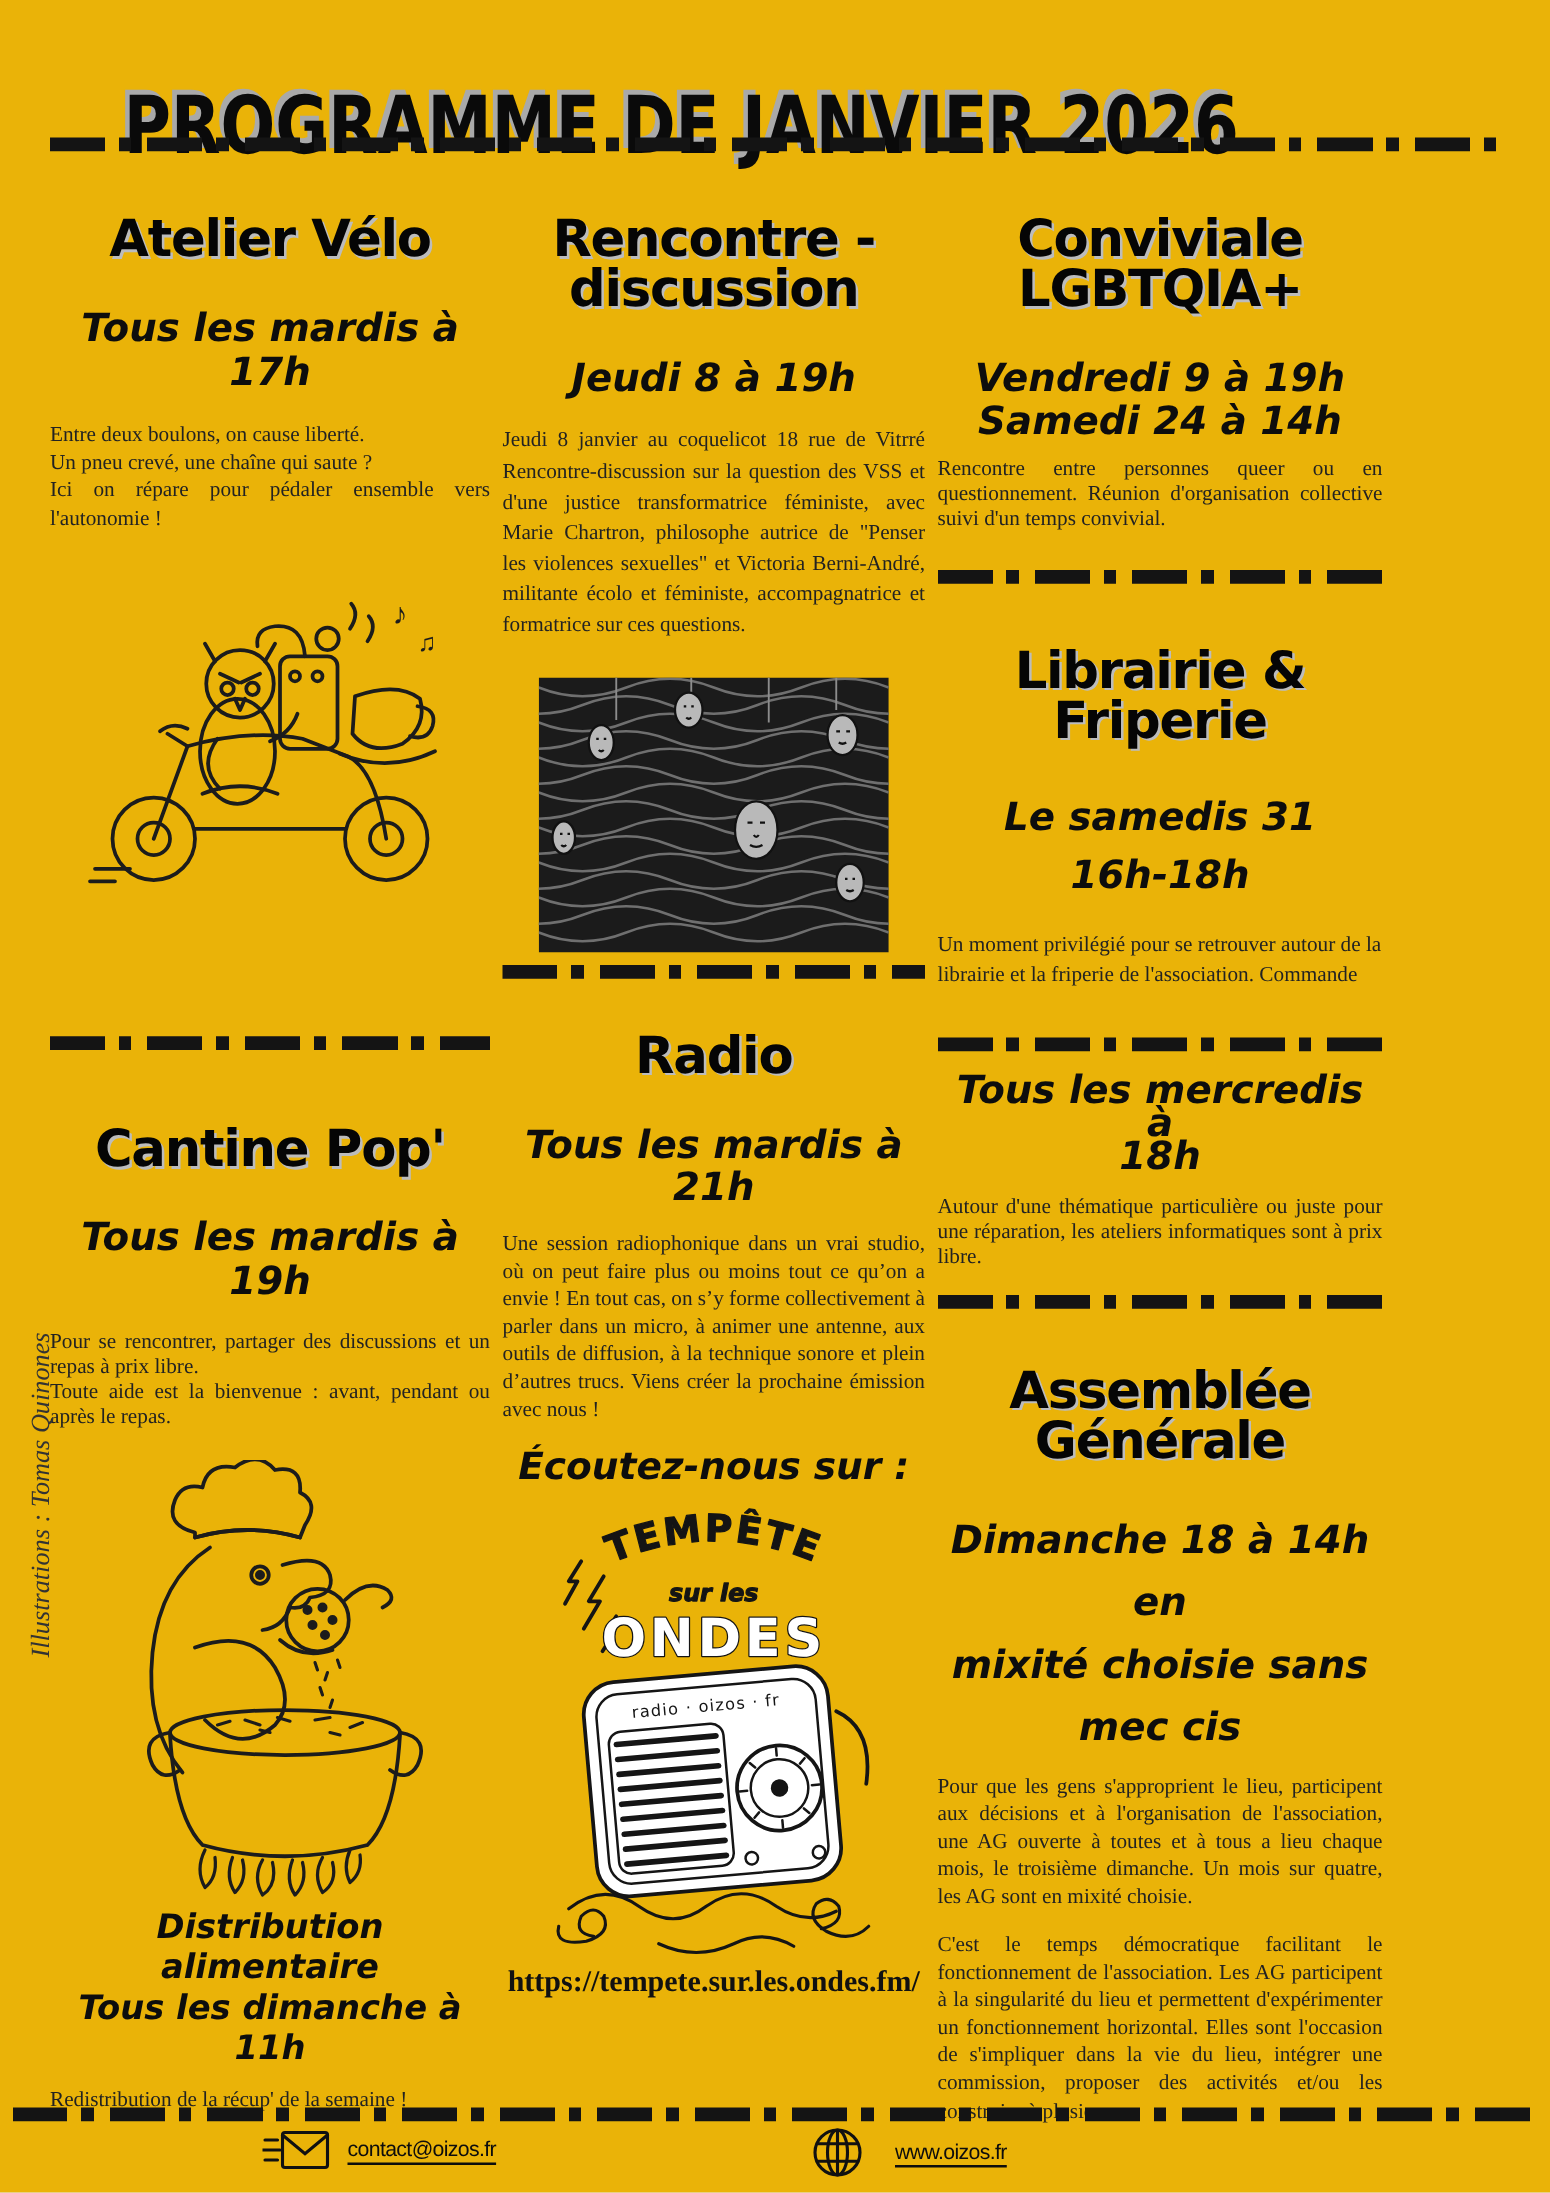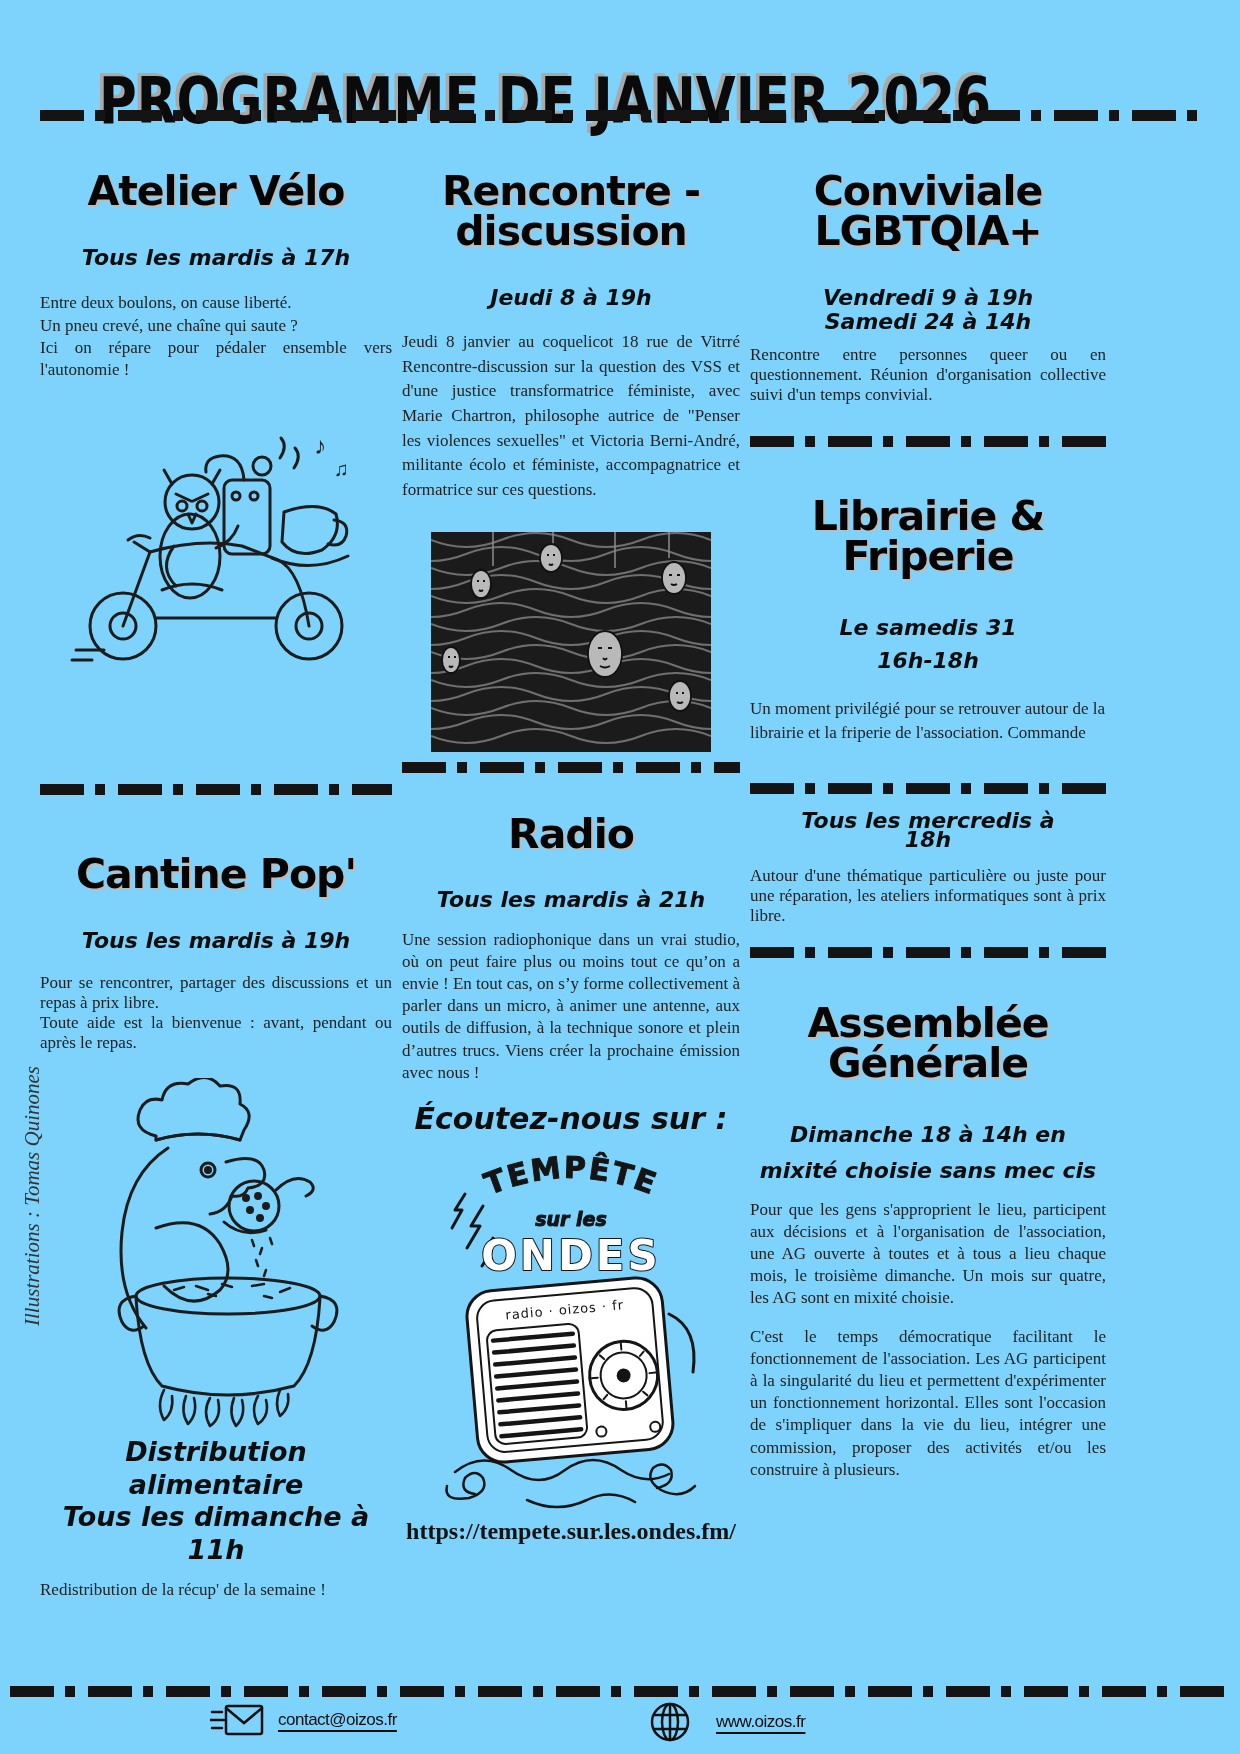--- a/index.html
+++ b/index.html
@@ -1,26 +1,26 @@
 <!DOCTYPE html>
 <html lang="fr"><head>
 <meta charset="utf-8">
 <style>
   html,body{margin:0;padding:0;background:#e8e8e8;}
-  .page{position:relative;width:1240px;height:1754px;background:#7dd3fc;color:#1a1a1a;overflow:hidden;margin:0 auto;font-family:"Liberation Serif",serif;}
+  .page{position:relative;width:1240px;height:1754px;background:#eab308;color:#1a1a1a;overflow:hidden;margin:0 auto;font-family:"Liberation Serif",serif;}
   .poster-title{position:absolute;top:26px;left:40px;width:1010px;text-align:center;font-family:"DejaVu Sans",sans-serif;font-weight:bold;font-size:56px;white-space:nowrap;transform:scale(0.92,1.14);transform-origin:50% 0;text-shadow:-4px -3px 0 #a9a9a9;color:#0a0a0a;}
   .divider{height:11px;background:repeating-linear-gradient(90deg,#141414 0 44px,transparent 44px 55px,#141414 55px 65px,transparent 65px 78px);}
   .divider-top{position:absolute;top:110px;left:40px;width:1168px;}
   .divider-bottom{position:absolute;top:1686px;left:10px;width:1222px;}
   .col{position:absolute;top:138px;display:flex;flex-direction:column;}
   .col1{left:40px;width:352px;}
   .col2{left:402px;width:338px;}
   .col3{left:750px;width:356px;}
   .sec-title{font-family:"DejaVu Sans",sans-serif;font-weight:bold;font-size:41px;line-height:0.97;letter-spacing:-1px;text-align:center;color:#050505;white-space:pre-line;text-shadow:2px 2px 0 #bcbcbc;}
-  .sec-sched{font-family:"DejaVu Sans",sans-serif;font-weight:bold;font-style:italic;font-size:22px;line-height:1.12;text-align:center;color:#0d0d0d;white-space:pre-line;margin-top:4px;}
+  .sec-sched{font-family:"DejaVu Sans",sans-serif;font-weight:bold;font-style:italic;font-size:31px;line-height:1.12;text-align:center;color:#0d0d0d;white-space:pre-line;margin-top:4px;}
   .sec-body{font-size:17px;line-height:1.3;color:#222;text-align:justify;white-space:pre-line;}
   .lh-tight{line-height:1.18;}
   .lh-open{line-height:1.45;}
   .left-align{text-align:left;}
   .art{display:block;margin:0 auto;}
   .listen{font-family:"DejaVu Sans",sans-serif;font-weight:bold;font-style:italic;font-size:30px;text-align:center;color:#0d0d0d;}
   .dist-title{font-family:"DejaVu Sans",sans-serif;font-weight:bold;font-style:italic;font-size:27px;line-height:1.2;text-align:center;color:#0d0d0d;white-space:pre-line;}
   .url-line{font-family:"Liberation Serif",serif;font-weight:bold;font-size:24px;text-align:center;white-space:nowrap;color:#111;width:380px;margin-left:-21px;}
   .credit-vertical{position:absolute;left:20px;top:1016px;height:310px;font-family:"Liberation Serif",serif;font-style:italic;font-size:21px;color:#333;writing-mode:vertical-rl;transform:rotate(180deg);}
   .footer-item{position:absolute;top:1700px;display:flex;align-items:center;gap:12px;}

